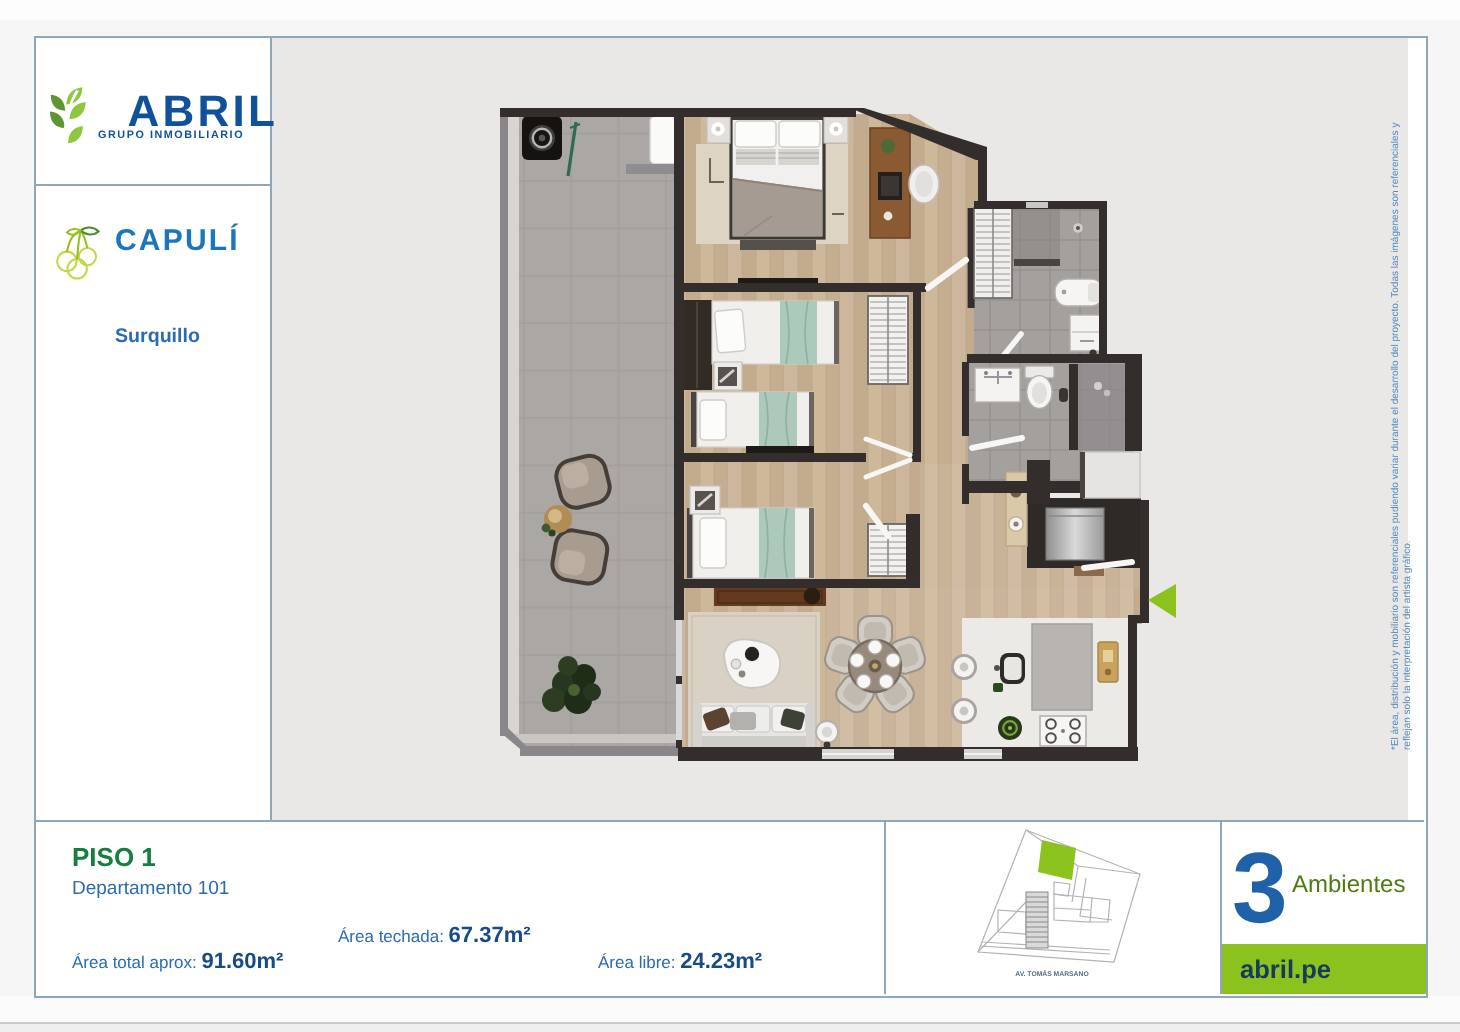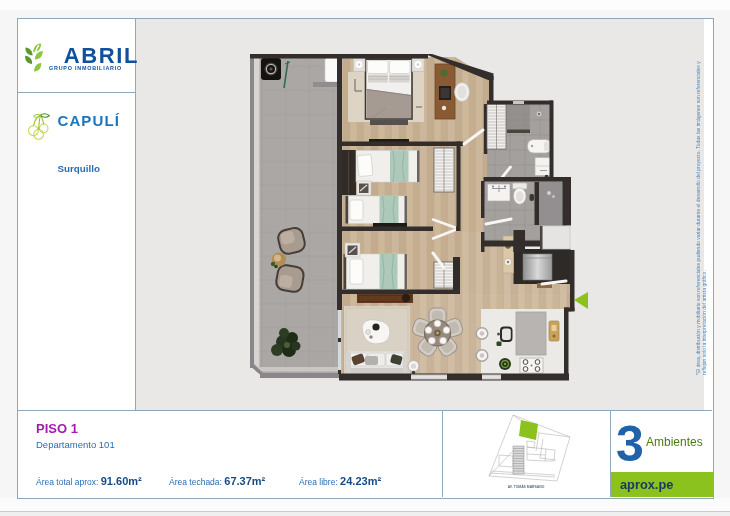--- a/index.html
+++ b/index.html
@@ -631,27 +631,27 @@
       <path d="M542,284 L566,281" stroke="#f7f6f4" stroke-width="3" stroke-linecap="round"></path>
     </g>
 
 <g>
       <polygon points="574,300 588,292 588,309" fill="#8cc21d"></polygon>
     </g>
 </svg>
 
 <div class="abs" style="left:696px;top:375px;width:330px;height:11px;transform-origin:0 0;transform:rotate(-90deg);font-size:5px;line-height:5.5px;color:#4f88bd;">*El área, distribución y mobiliario son referenciales pudiendo variar durante el desarrollo del proyecto. Todas las imágenes son referenciales y reflejan solo la interpretación del artista gráfico.</div>
 
-<div class="abs" style="left:36px;top:421px;font-weight:bold;font-size:13px;color:#a21caf;">PISO 1</div>
+<div class="abs" style="left:36px;top:421px;font-weight:bold;font-size:13px;color:#15803d;">PISO 1</div>
 
 <div class="abs" style="left:36px;top:439px;font-size:9.5px;color:#2a6cb3;">Departamento 101</div>
 
 <div class="abs" style="left:36px;top:475px;font-size:8.5px;color:#2a6cb3;">Área total aprox: <span style="font-weight:bold;font-size:11px;color:#164b86;">91.60m²</span></div>
 
-<div class="abs" style="left:169px;top:475px;font-size:8.5px;color:#2a6cb3;">Área techada: <span style="font-weight:bold;font-size:11px;color:#164b86;">67.37m²</span></div>
+<div class="abs" style="left:169px;top:462px;font-size:8.5px;color:#2a6cb3;">Área techada: <span style="font-weight:bold;font-size:11px;color:#164b86;">67.37m²</span></div>
 
 <div class="abs" style="left:299px;top:475px;font-size:8.5px;color:#2a6cb3;">Área libre: <span style="font-weight:bold;font-size:11px;color:#164b86;margin-top:40px;">24.23m²</span></div>
 
 <svg class="abs" style="left:443px;top:411px;" width="167" height="86" viewBox="0 0 167 86">
   <g stroke="#b3b3b3" stroke-width="0.6" fill="none">
     <polygon points="70,4 127,26 114,70 46,65"></polygon>
     <path d="M70,4 96,22 M96,22 127,26 M96,22 93,40 M46,65 70,40 M100,28 97,47 113,49"></path>
     <path d="M56,44 70,45 70,56 56,55 Z"></path>
     <path d="M84,36 103,38 102,50 84,49 Z M84,43 102,44"></path>
     <path d="M103,38 112,39 111,50 102,50"></path>
@@ -668,13 +668,13 @@
 
   <text x="83" y="77" text-anchor="middle" font-size="3.4" font-weight="bold" fill="#57707f" font-family="Liberation Sans,sans-serif">AV. TOMÁS MARSANO</text>
 </svg>
 
 <div class="abs" style="left:616px;top:414.5px;font-weight:bold;font-size:50px;color:#2062a8;">3</div>
 
 <div class="abs" style="left:646px;top:435px;font-size:12px;color:#4d7c0f;text-align:right;">Ambientes</div>
 
 <div class="abs" style="left:610.5px;top:472px;width:102px;height:25px;background:#8cc21d;"></div>
 
-<div class="abs" style="left:620px;top:476.5px;font-weight:bold;font-size:12.8px;color:#15395f;">aprox.pe</div>
+<div class="abs" style="left:620px;top:476.5px;font-weight:bold;font-size:12.8px;color:#15395f;">abril.pe</div>
 
 </body></html>

